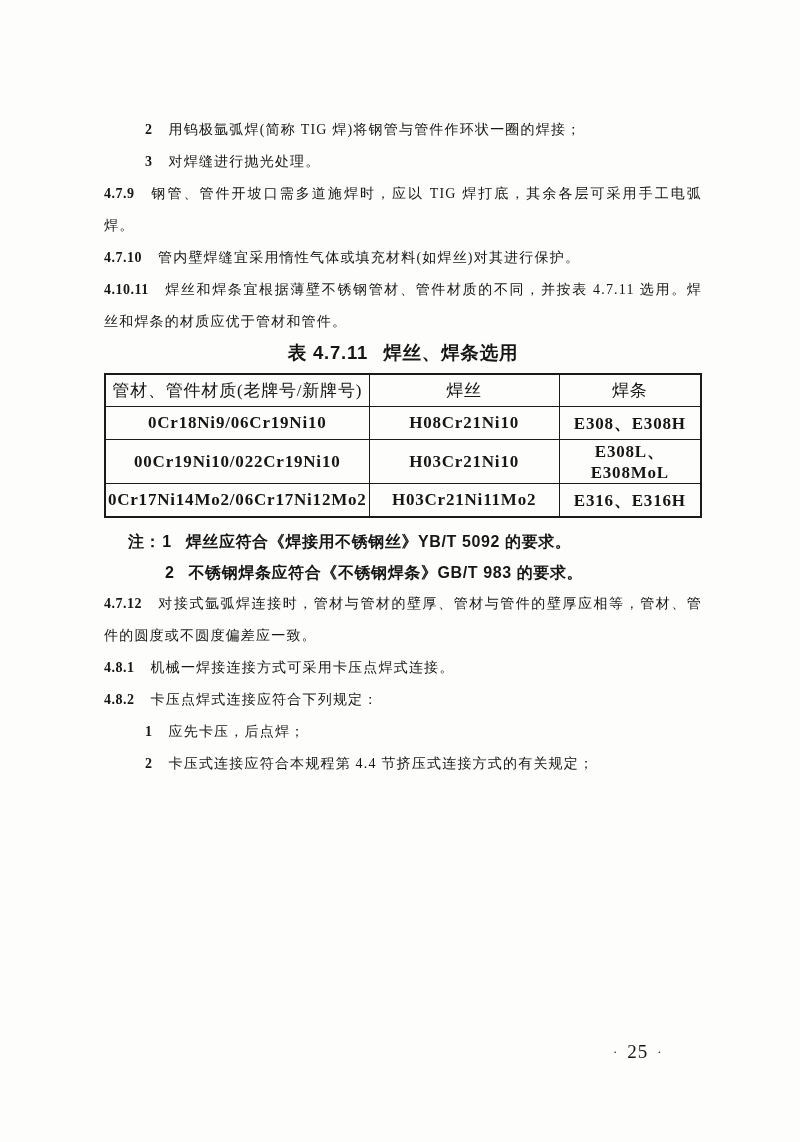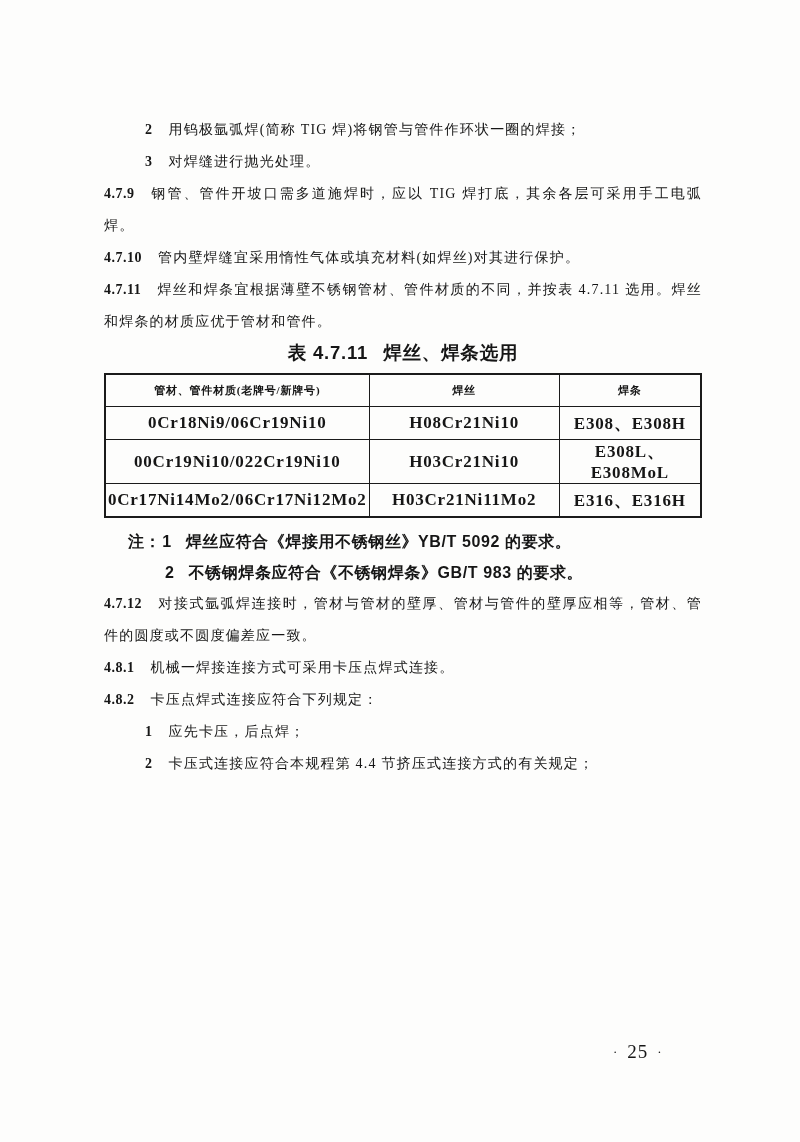--- a/index.html
+++ b/index.html
@@ -46,22 +46,22 @@
     table-layout:fixed;
     border:2.2px solid #1b1b1b;
   }
   table.sel th, table.sel td {
     border:1.6px solid #1b1b1b;
     text-align:center;
     letter-spacing:0.8px;
     padding:0;
   }
   table.sel th {
-    font-size:11px;
-    font-weight:bold;
+    font-size:17px;
+    font-weight:normal;
     height:31px;
   }
   table.sel td {
     font-size:17px;
     height:32px;
     font-weight:700;
   }
   .col1 { width:44.3%; }
   .col2 { width:31.9%; }
   .col3 { width:23.8%; }
@@ -106,21 +106,21 @@
 
     <p class="para li"><span class="num">2</span><span>用钨极氩弧焊(简称 TIG 焊)将钢管与管件作环状一圈的焊接；</span></p>
 
     <p class="para li"><span class="num">3</span><span>对焊缝进行抛光处理。</span></p>
 
 
     <p class="para"><span class="num">4.7.9</span><span>钢管、管件开坡口需多道施焊时，应以 TIG 焊打底，其余各层可采用手工电弧焊。</span></p>
 
     <p class="para"><span class="num">4.7.10</span><span>管内壁焊缝宜采用惰性气体或填充材料(如焊丝)对其进行保护。</span></p>
 
-    <p class="para"><span class="num">4.7.11</span><span>焊丝和焊条宜根据薄壁不锈钢管材、管件材质的不同，并按表 4.7.11 选用。焊丝和焊条的材质应优于管材和管件。</span></p>
+    <p class="para"><span class="num">4.10.11</span><span>焊丝和焊条宜根据薄壁不锈钢管材、管件材质的不同，并按表 4.7.11 选用。焊丝和焊条的材质应优于管材和管件。</span></p>
 
     <div class="table-title"><span class="tlabel">表 4.7.11</span><span>焊丝、焊条选用</span></div>
 
     <table class="sel">
       <colgroup>
           <col class="col1">
           <col class="col2">
           <col class="col3">
         </colgroup>
       <tbody>

